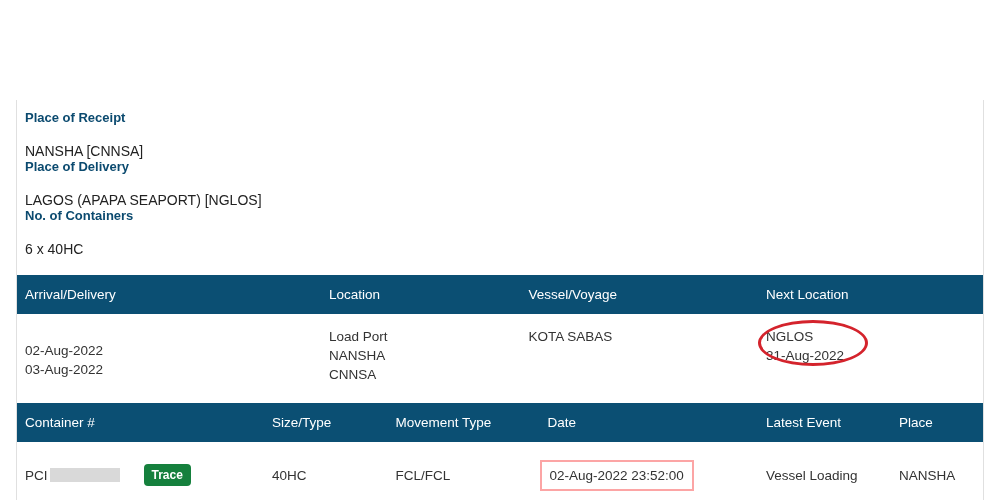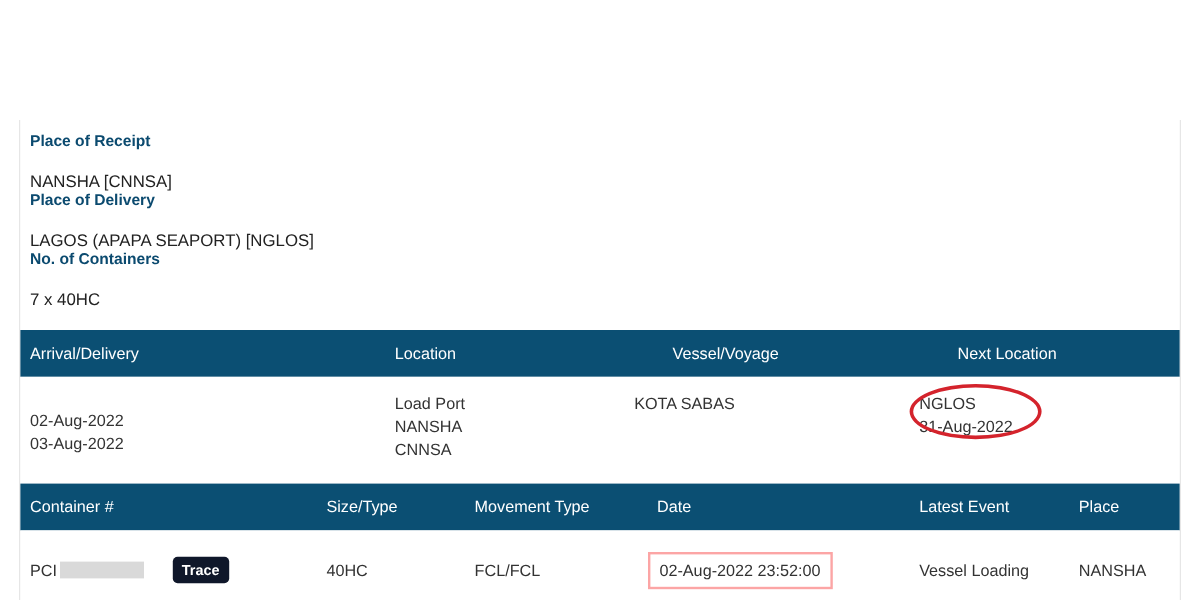--- a/index.html
+++ b/index.html
@@ -45,21 +45,21 @@
       color: #ffffff;
       font-weight: normal;
       font-size: 13.5px;
       padding: 12px 8px;
     }
     .table-body {
       background: #ffffff;
     }
     .voyage-header .hcol1 { flex: 0 0 32%; }
     .voyage-header .hcol2 { flex: 0 0 21%; }
-    .voyage-header .hcol3 { flex: 0 0 25%; margin-left: 32px; }
+    .voyage-header .hcol3 { flex: 0 0 25%; }
     .voyage-header .hcol4 { flex: 0 0 22%; }
     .voyage-row {
       display: flex;
       padding: 14px 8px 18px 8px;
       font-size: 13.5px;
       color: #333;
       position: relative;
     }
     .voyage-row .vcol1 { flex: 0 0 32%; }
     .voyage-row .vcol2 { flex: 0 0 21%; line-height: 1.4;}
@@ -79,21 +79,21 @@
       align-items: center;
     }
     .container-row .ccol1 { flex: 0 0 26%; display:flex; align-items:center; }
     .container-row .ccol2 { flex: 0 0 13%; }
     .container-row .ccol3 { flex: 0 0 16%; }
     .container-row .ccol4 { flex: 0 0 23%; }
     .container-row .ccol5 { flex: 0 0 14%; }
     .container-row .ccol6 { flex: 0 0 8%; }
     .trace-btn {
       display:inline-block;
-      background: #0f172a;
+      background: #15803d;
       color: #ffffff;
       font-size: 12px;
       padding: 4px 8px;
       border-radius: 4px;
       margin-left: 24px;
       font-weight: bold;
     }
     .redacted {
       display:inline-block;
       background: #d9d9d9;
@@ -129,21 +129,21 @@
     <div class="summary-col col1">
       <div class="summary-label">Place of Receipt</div>
       <div class="summary-value">NANSHA [CNNSA]</div>
     </div>
     <div class="summary-col col2">
       <div class="summary-label">Place of Delivery</div>
       <div class="summary-value">LAGOS (APAPA SEAPORT) [NGLOS]</div>
     </div>
     <div class="summary-col col3">
       <div class="summary-label">No. of Containers</div>
-      <div class="summary-value">7 x 40HC</div>
+      <div class="summary-value">6 x 40HC</div>
     </div>
   </div>
 
   <div class="table-header voyage-header">
     <div class="hcol1">Arrival/Delivery</div>
     <div class="hcol2">Location</div>
     <div class="hcol3">Vessel/Voyage</div>
     <div class="hcol4">Next Location</div>
   </div>
 

